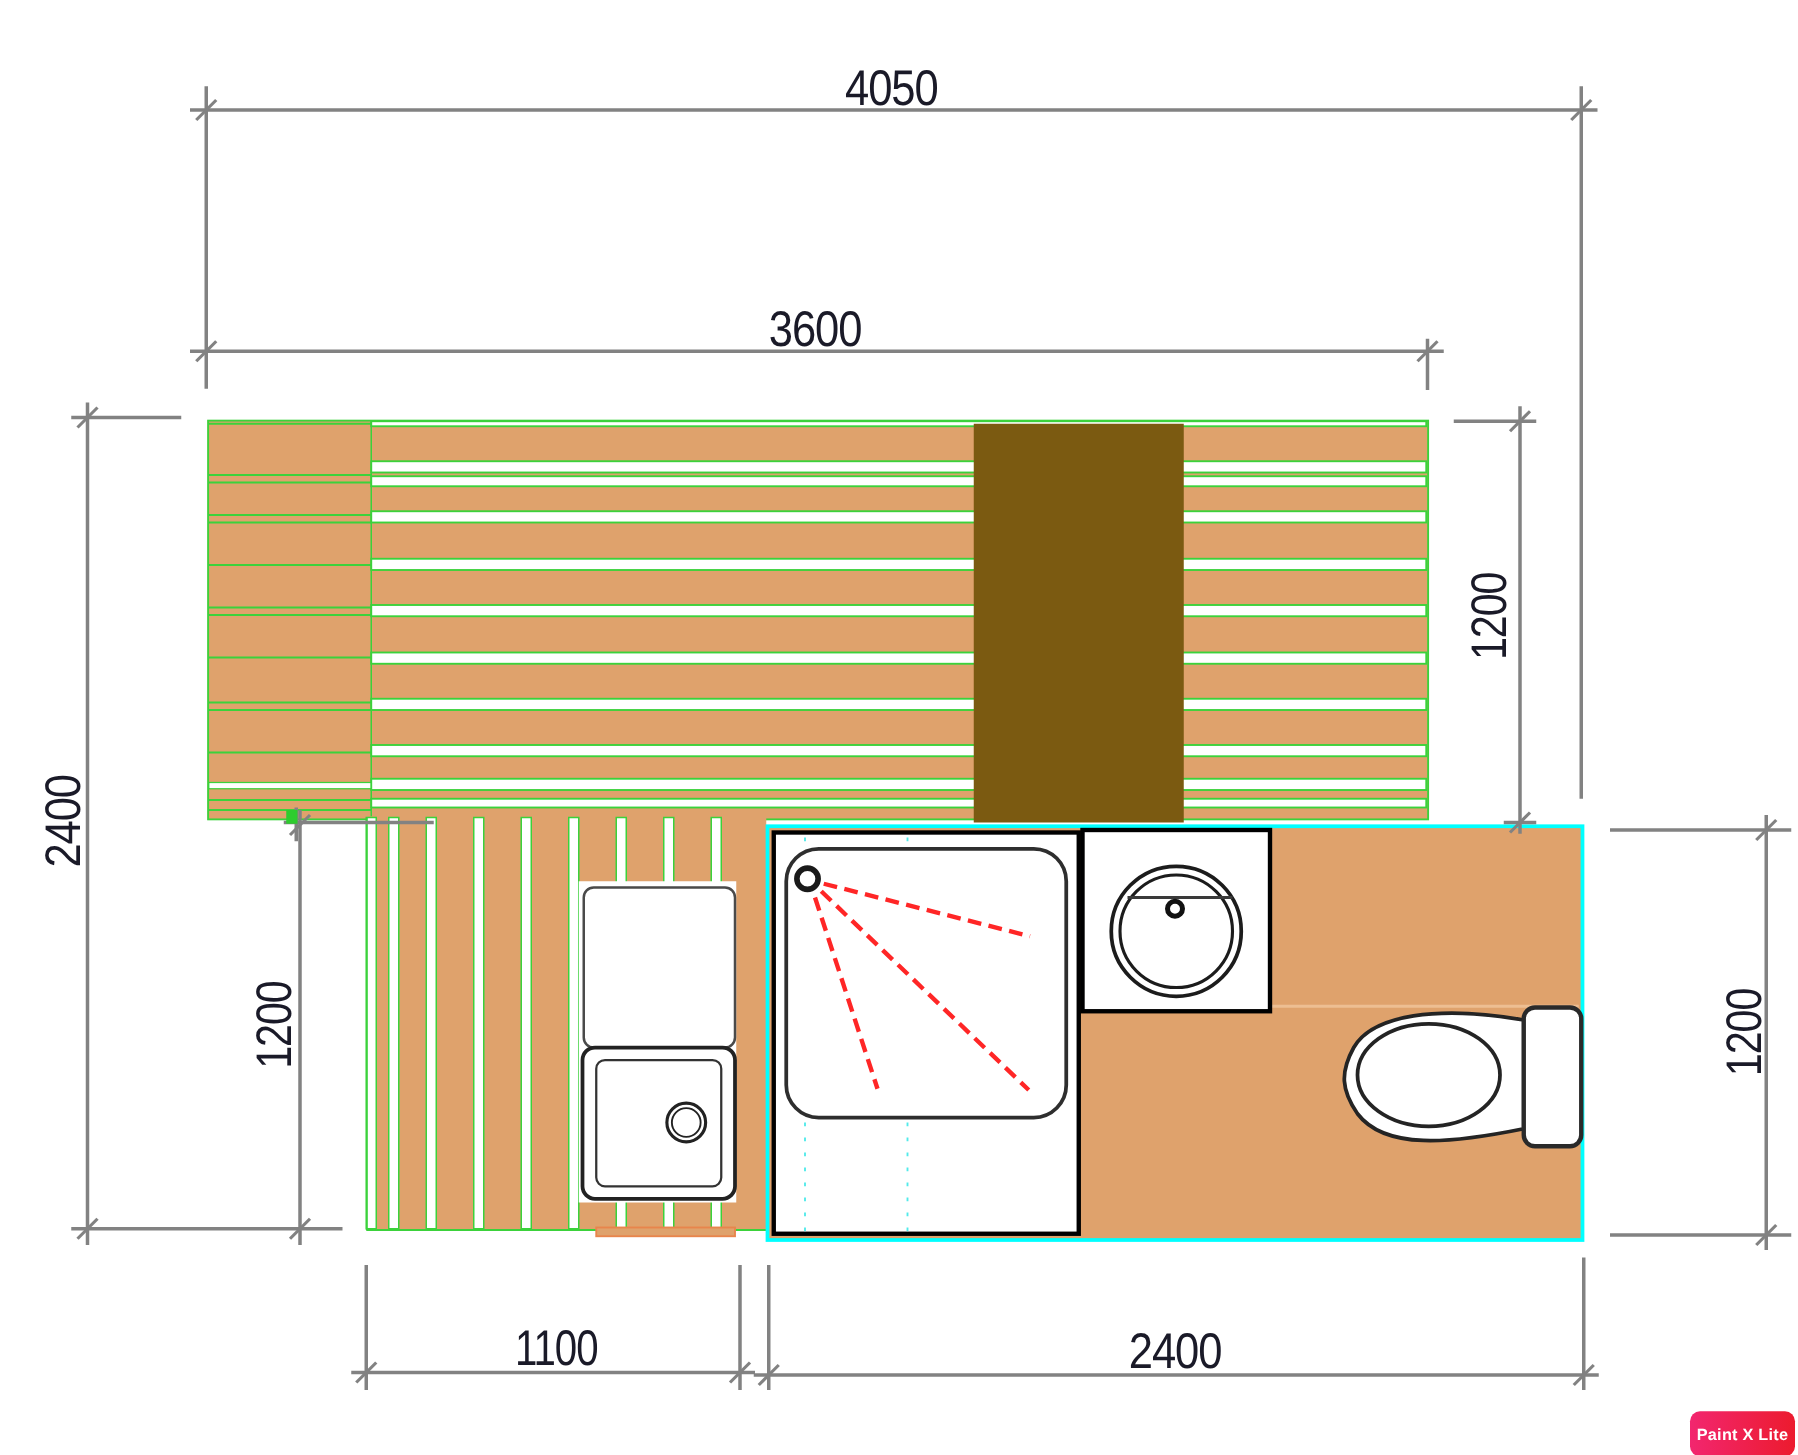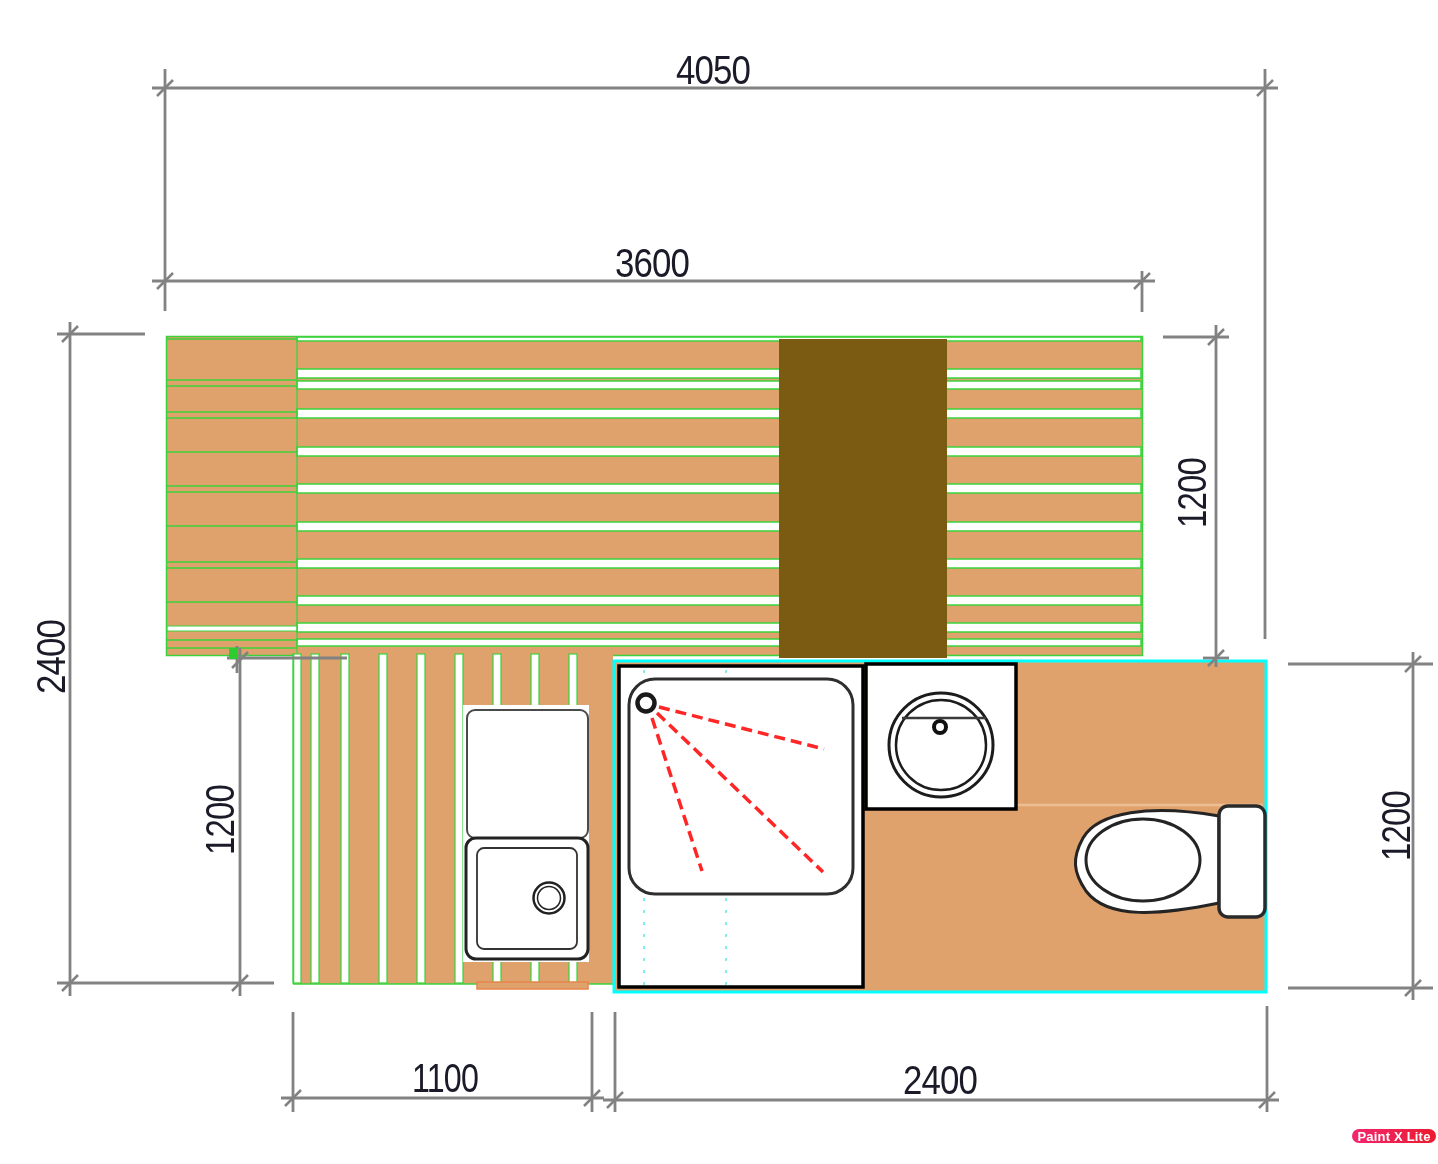--- a/index.html
+++ b/index.html
@@ -7,21 +7,21 @@
   .canvas{position:absolute;left:0;top:0;width:1438px;height:1164px;}
   svg{position:absolute;left:0;top:0;}
   text.dim{
     font-family:"Liberation Sans",sans-serif;
     font-size:40px;
     font-weight:400;
     letter-spacing:-1px;
     fill:var(--dimension_text,#1A1A28);
   }
   .badge{
-    position:absolute;left:1352px;top:1129px;width:84px;height:14px;
+    position:absolute;left:1352px;top:1129px;width:84px;height:36px;
     background:linear-gradient(90deg,var(--badge_pink,#F2266F),var(--badge_red,#EC1B2E));
     border-radius:8px;display:flex;align-items:center;justify-content:center;
   }
   .badge span{
     color:#ffffff;font-size:13px;font-weight:bold;letter-spacing:0.2px;
     font-family:"Liberation Sans",sans-serif;
   }
 </style>
 </head>
 <body>

